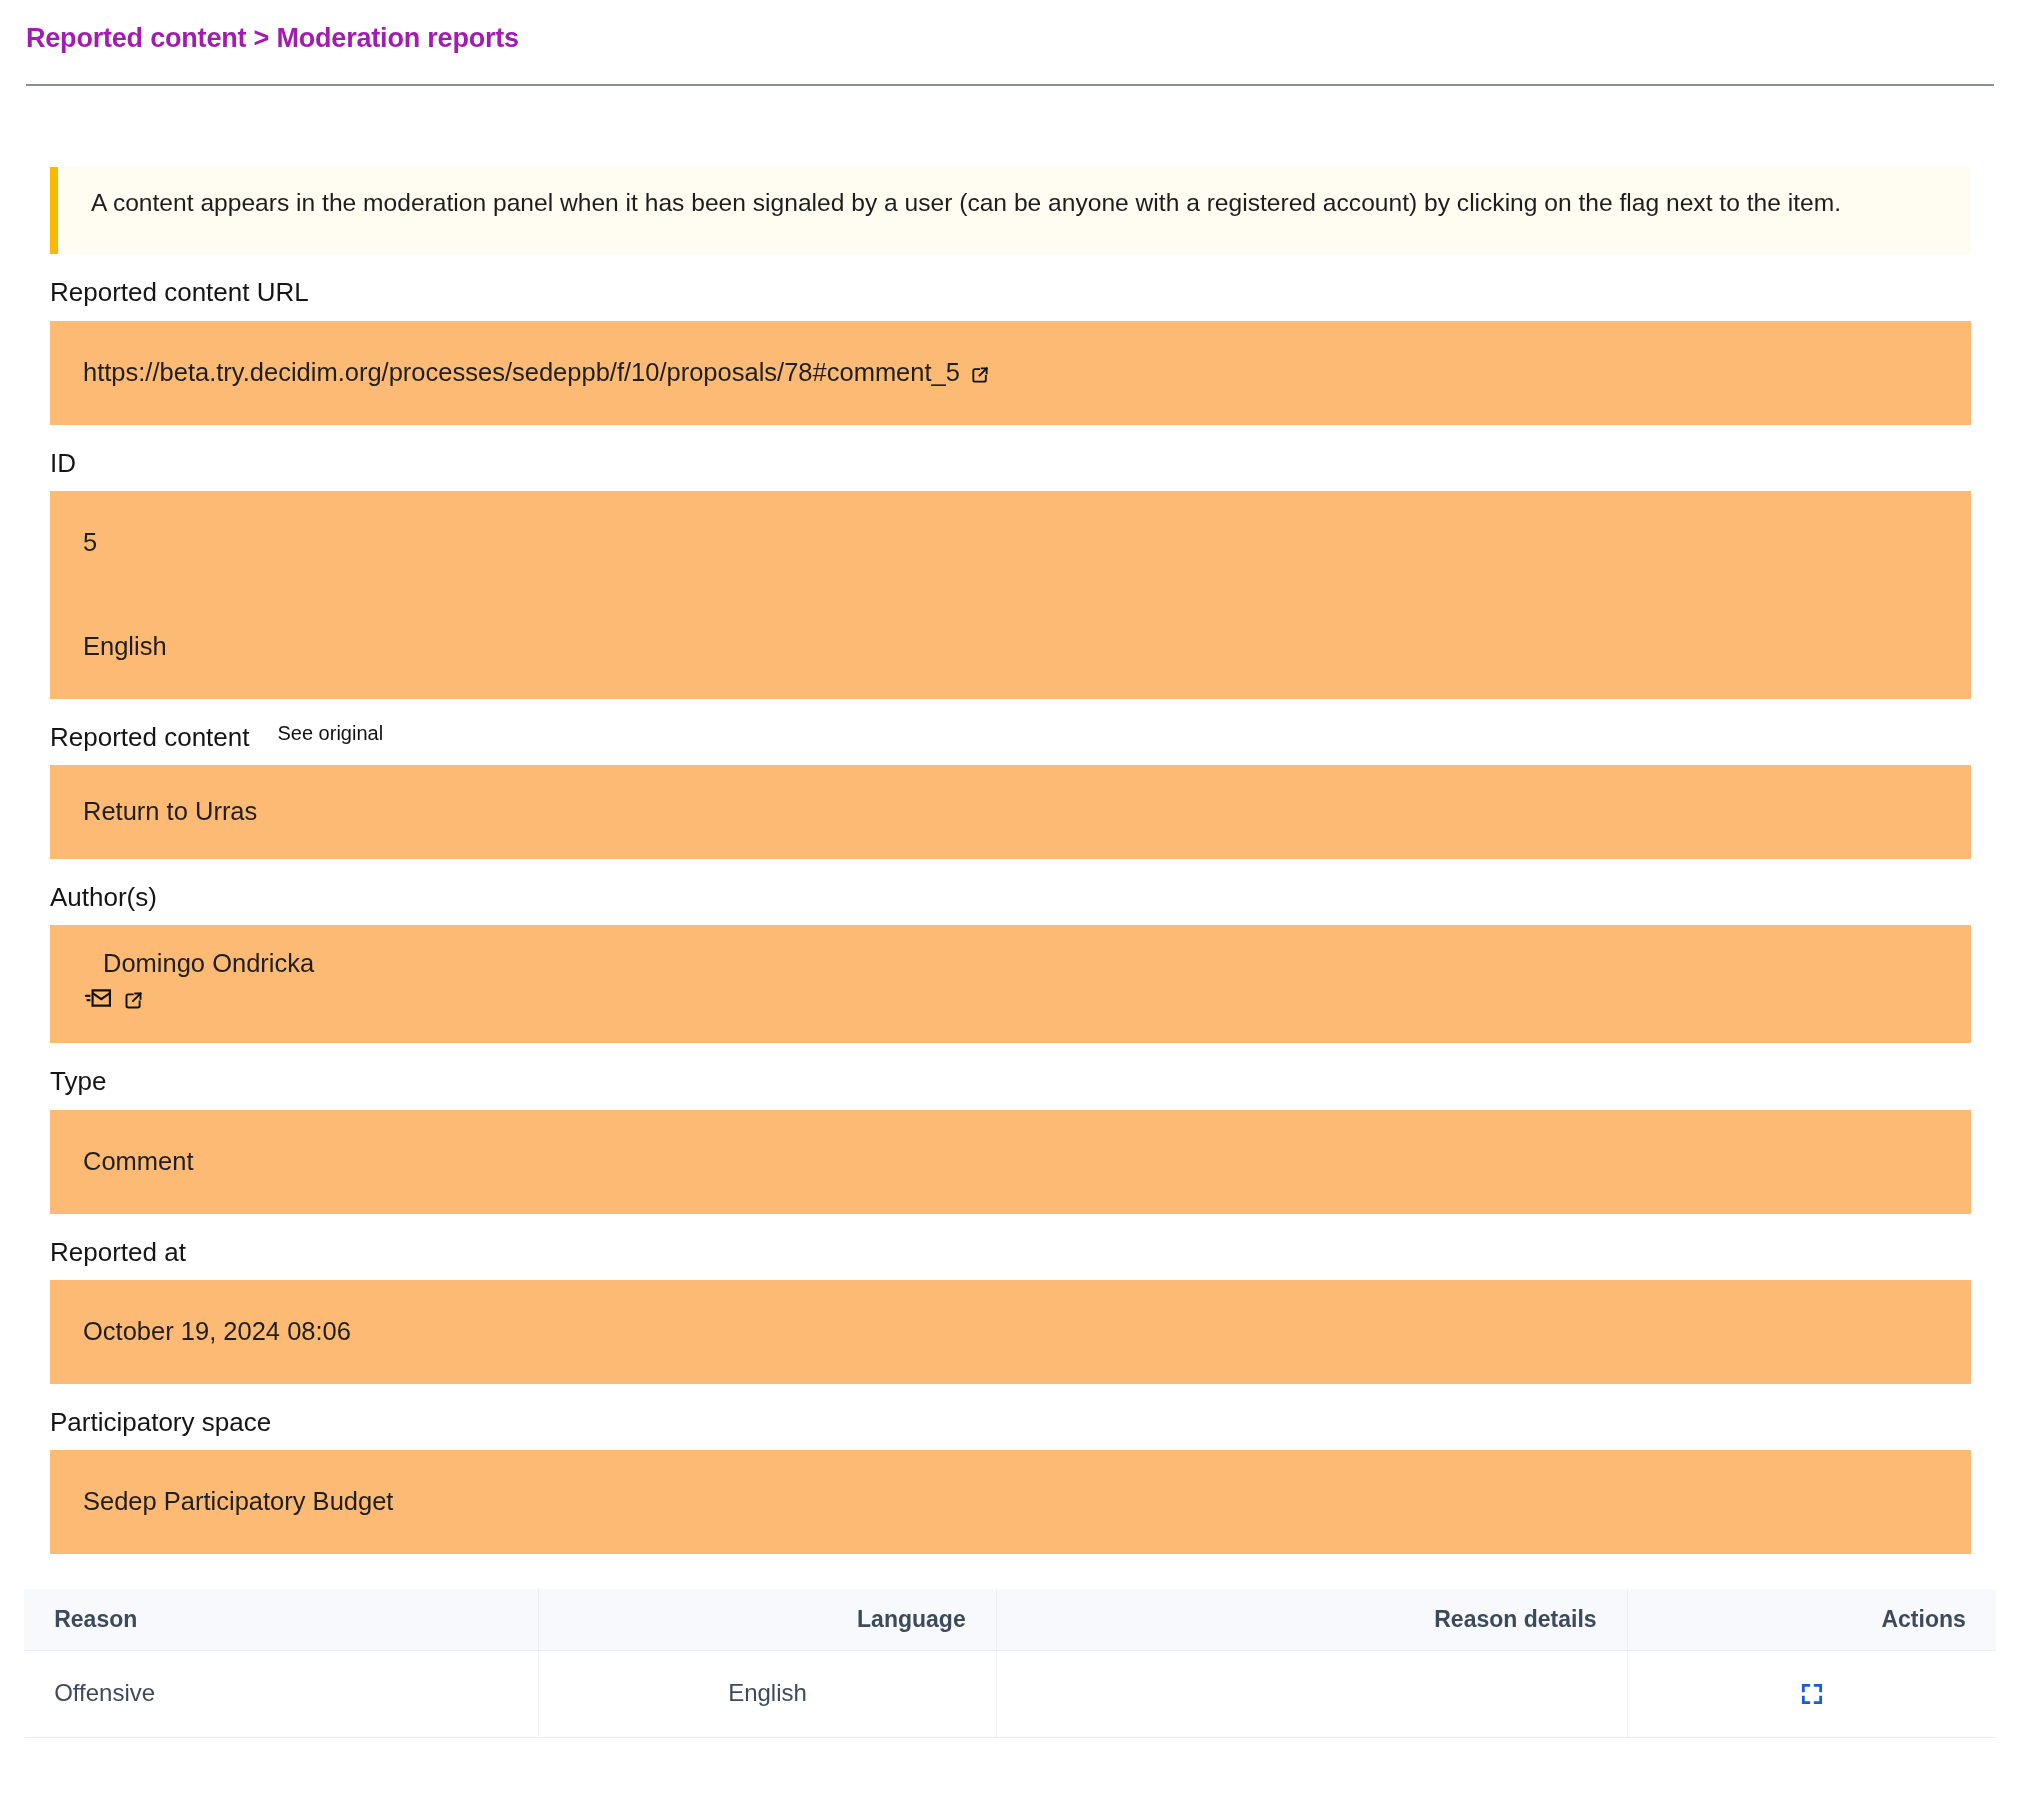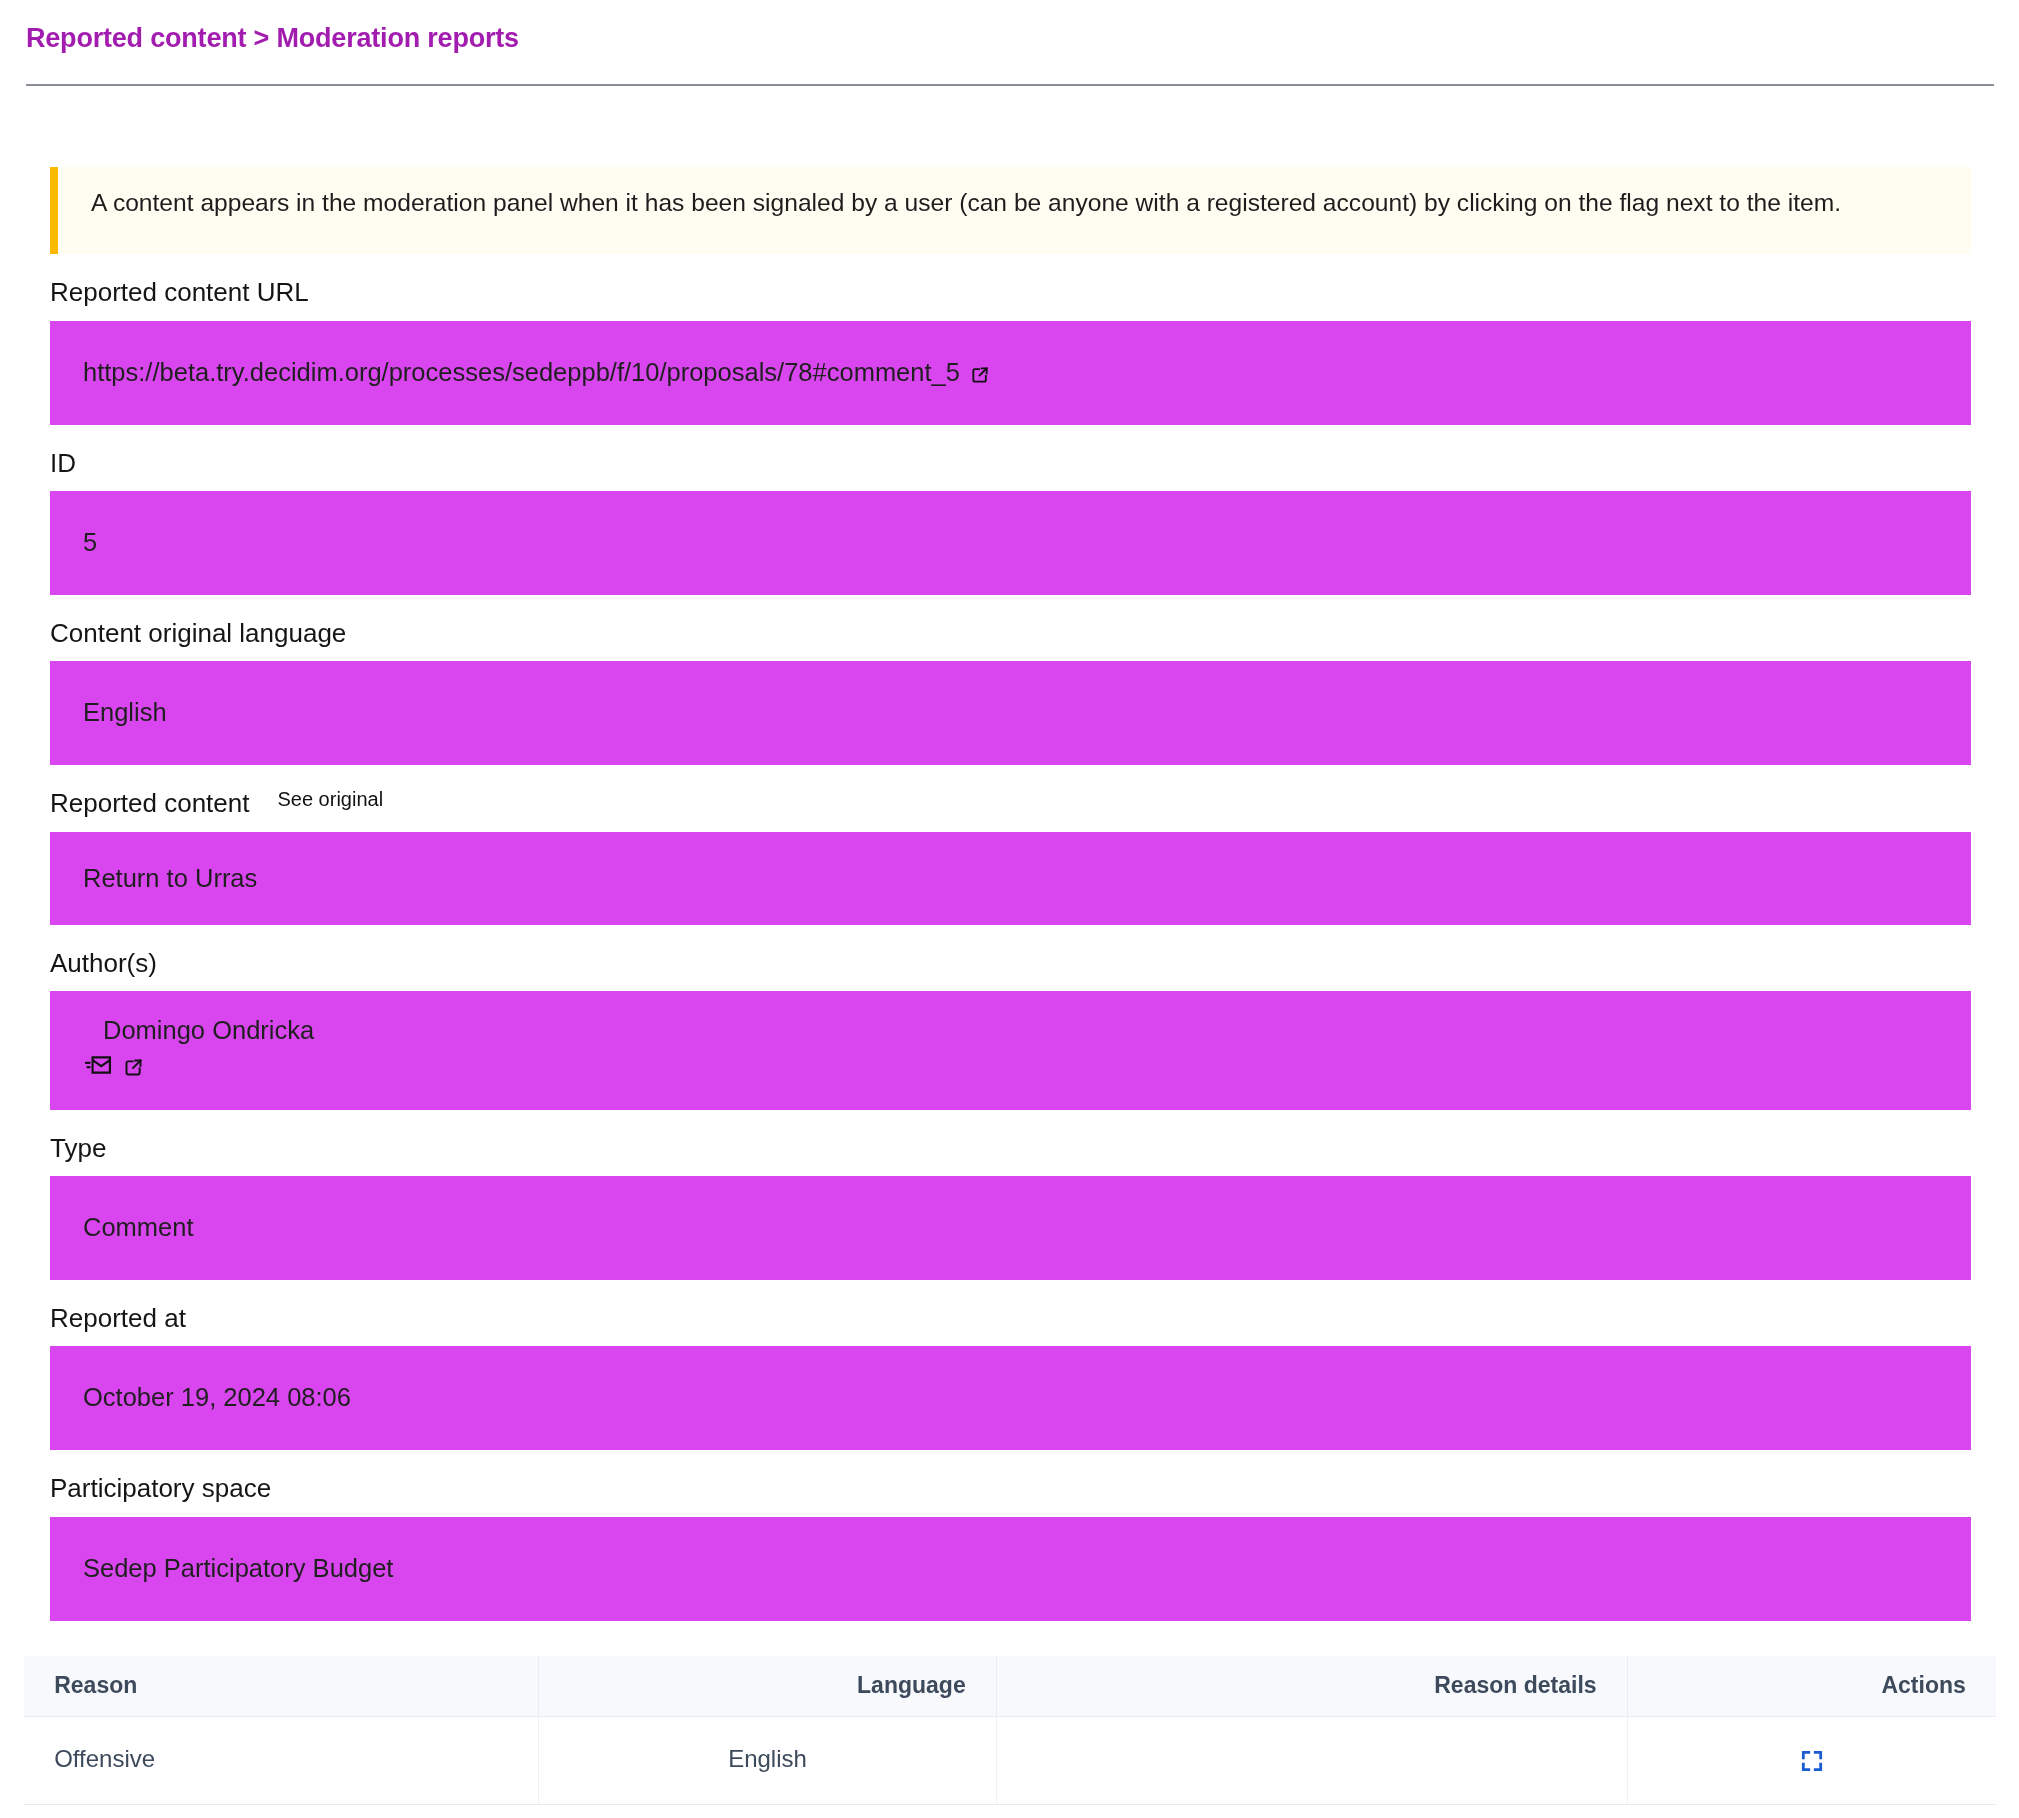--- a/index.html
+++ b/index.html
@@ -48,21 +48,21 @@
     align-items: flex-start;
   }
   .see-original {
     font-size: 20px;
     margin-left: 28px;
     color: #111;
     text-decoration: none;
     cursor: pointer;
   }
   .field-box {
-    background: #d946ef;
+    background: #fdba74;
     margin: 0 23px 0 24px;
     padding: 37px 33px 38px 33px;
     font-size: 25.5px;
     color: #1f1f1f;
   }
   .field-box.multiline {
     padding: 26px 33px;
     line-height: 1.62;
   }
   .field-box.authors {
@@ -166,23 +166,20 @@
     </a>
   </div>
 
   <div class="field-label">
     <span>ID</span>
   </div>
   <div class="field-box">
     <span>5</span>
   </div>
 
-  <div class="field-label">
-    <span>Content original language</span>
-  </div>
   <div class="field-box">
     <span>English</span>
   </div>
 
   <div class="field-label">
     <span>Reported content</span>
     <a class="see-original">See original</a>
   </div>
   <div class="field-box multiline">
     <div>Return to Urras</div>

